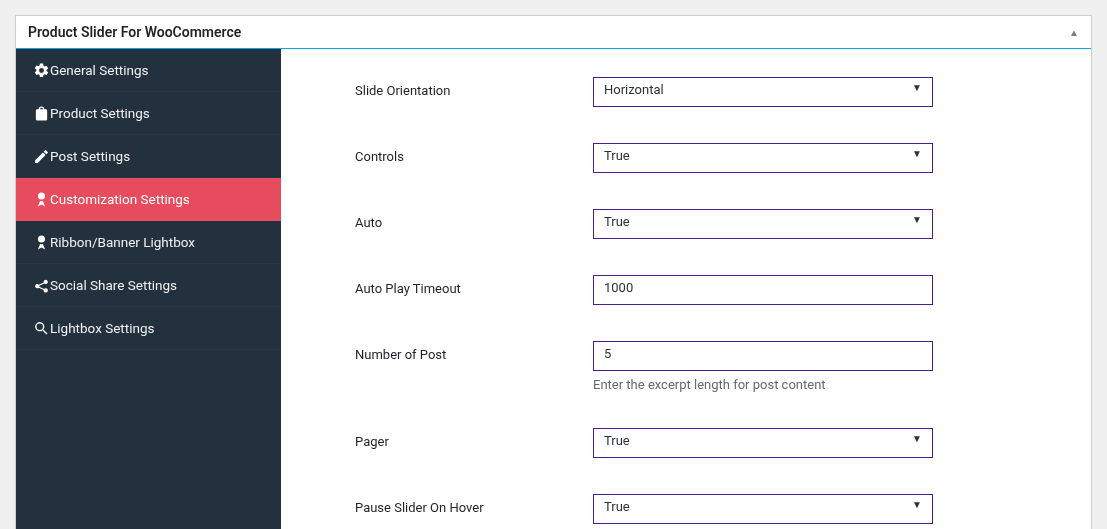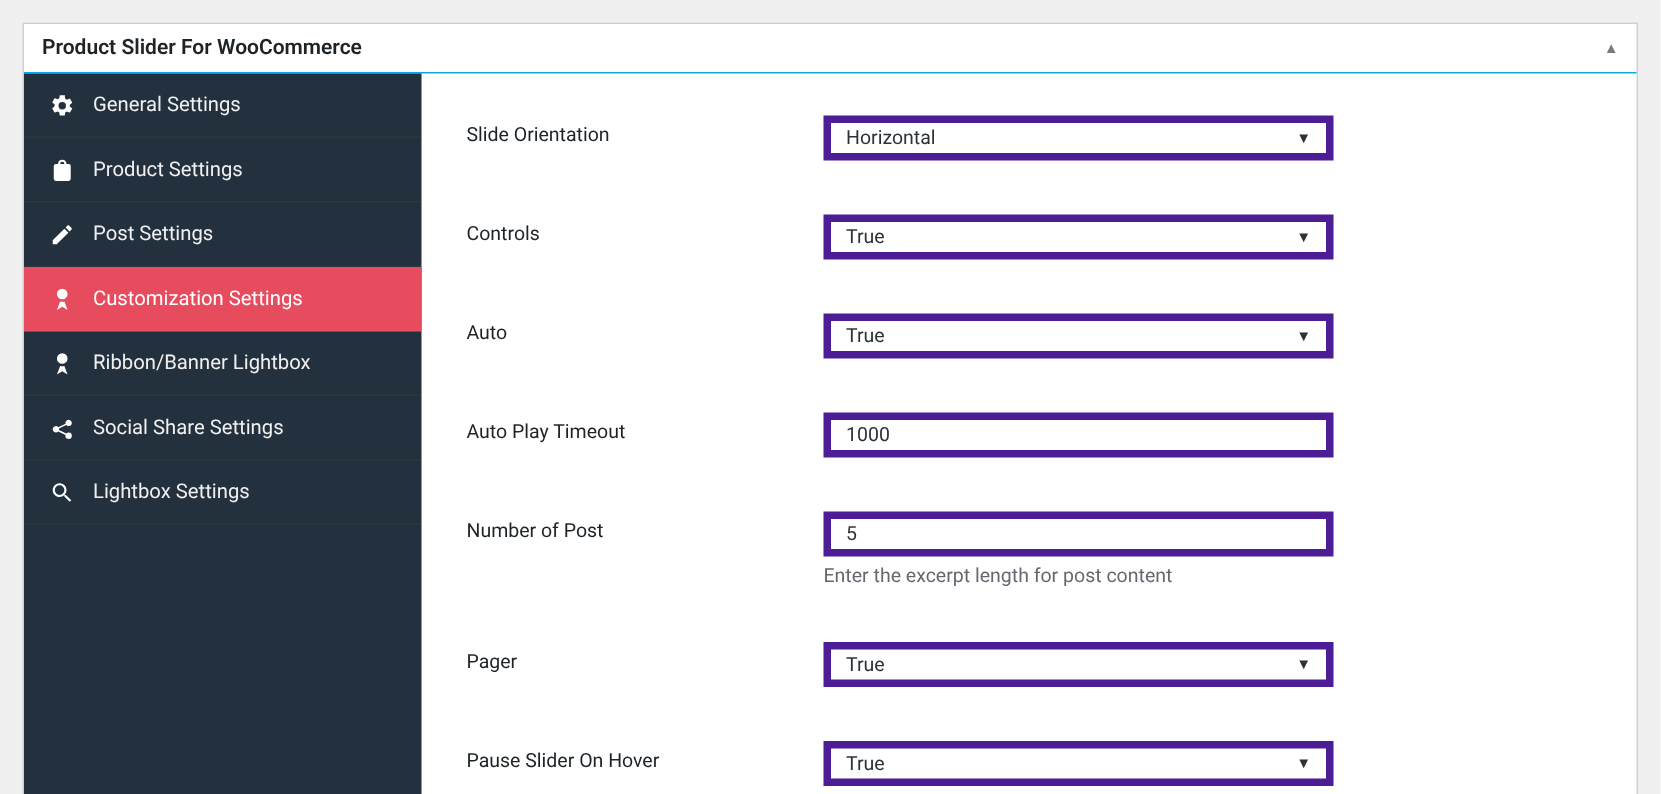--- a/index.html
+++ b/index.html
@@ -39,21 +39,20 @@
 }
 .sidebar {
   width: 265px;
   background: #23303d;
   display: flex;
   flex-direction: column;
 }
 .sidebar-item {
   display: flex;
   align-items: center;
-  gap: 12px;
   padding: 12px 16px;
   color: #f0f0f1;
   font-size: 13.5px;
   cursor: pointer;
   border-bottom: 1px solid rgba(255,255,255,0.04);
 }
 .sidebar-item.active {
   background: #e74c5e;
   color: #ffffff;
 }
@@ -77,35 +76,36 @@
 .field-row {
   display: flex;
   align-items: flex-start;
   padding: 18px 0;
 }
 .field-label {
   width: 238px;
   font-size: 13px;
   padding-top: 6px;
   color: #1d2327;
+  margin-left: 44px;
 }
 .field-control {
   flex: 1;
   max-width: 340px;
 }
 .select-box, .text-input {
   width: 100%;
   height: 30px;
   padding: 4px 10px;
-  border: 5px solid #4c1d95;
+  border: 1px solid #4c1d95;
   background: #fff;
   font-size: 13px;
   color: #2c3338;
   display: flex;
-  align-items: center;
+  align-items: flex-start;
   justify-content: space-between;
   cursor: pointer;
 }
 .select-box .arrow {
   font-size: 10px;
   color: #2c3338;
 }
 .text-input {
   cursor: text;
   justify-content: flex-start;

